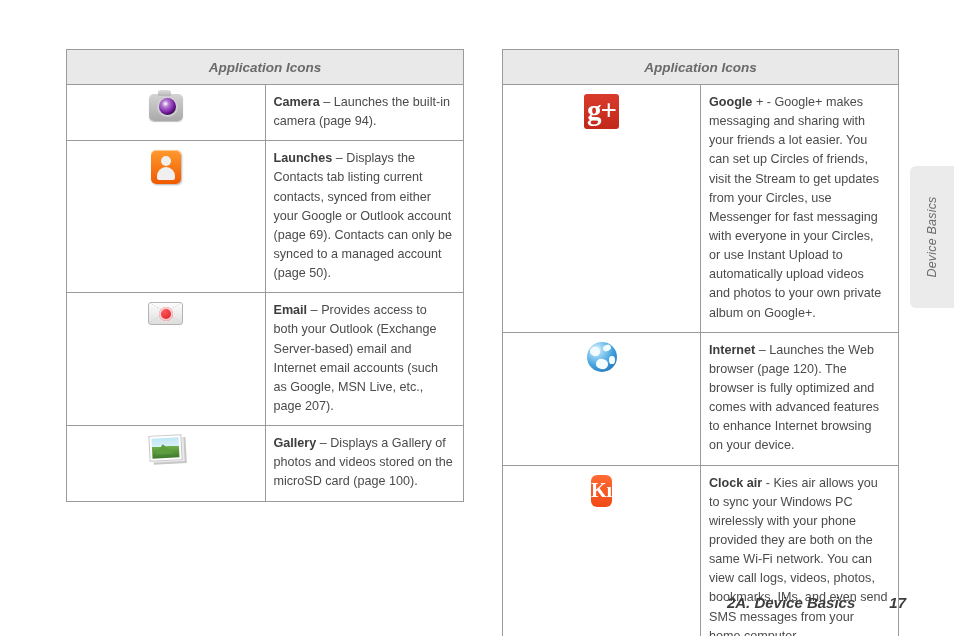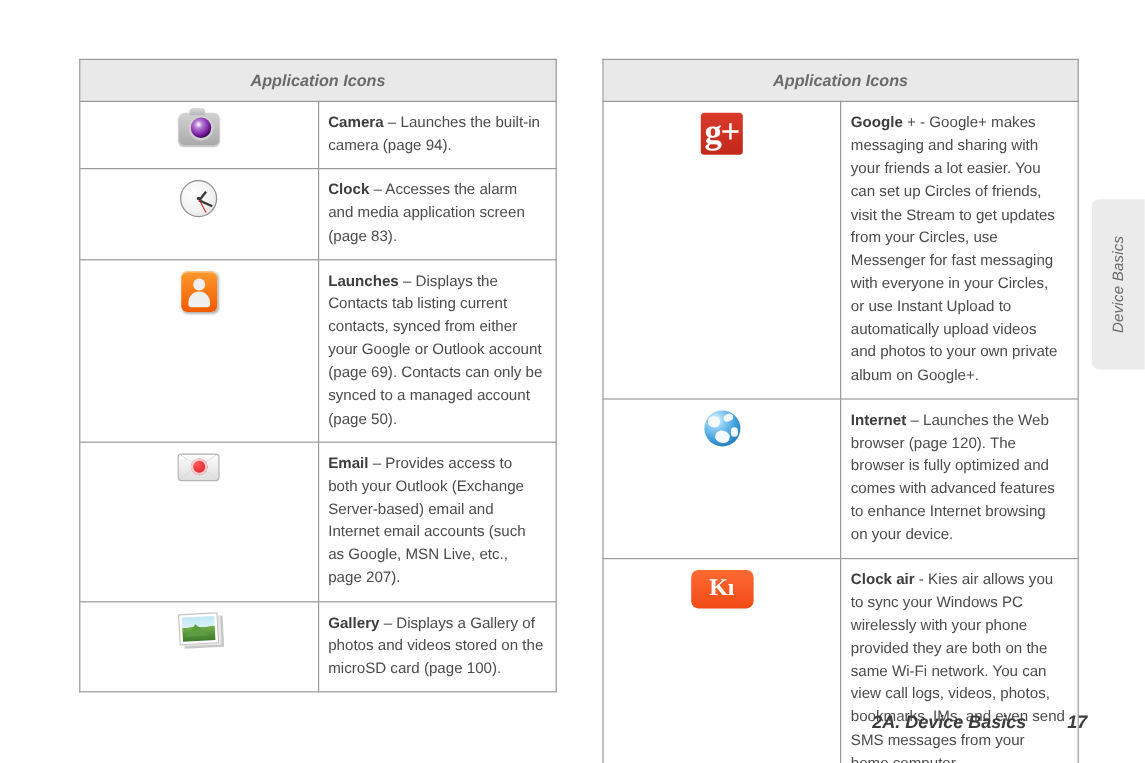--- a/index.html
+++ b/index.html
@@ -230,21 +230,21 @@
   .ico-globe span {
     position:absolute; background:#f4fbff; border-radius:45%;
   }
   .ico-globe .c1 { left:3px;  top:5px;  width:10px; height:9px; transform: rotate(18deg); }
   .ico-globe .c2 { left:16px; top:3px;  width:8px;  height:6px; transform: rotate(-22deg); }
   .ico-globe .c3 { left:9px;  top:17px; width:12px; height:10px; transform: rotate(12deg); }
   .ico-globe .c4 { left:22px; top:14px; width:6px;  height:8px; }
 
   
   .ico-kies {
-    width: 52px; height: 32px; border-radius: 6px;
+    width: 21px; height: 32px; border-radius: 6px;
     background: linear-gradient(#ff6a33, #f04a16);
     color:#fff;
     font-family:"Liberation Serif", serif;
     font-weight:bold;
     font-size:20px;
     line-height:31px;
     text-align:center;
   }
 </style>
 </head>
@@ -262,30 +262,20 @@
       <tr>
         <td class="icon-cell">
           <span class="ico ico-camera"></span>
         </td>
         <td class="desc-cell">
           <b>Camera</b><span> – </span><span>Launches the built-in camera (page 94).</span>
         </td>
       </tr>
       <tr>
         <td class="icon-cell">
-          <span class="ico ico-clock">
-            <i class="h"></i><i class="m"></i><i class="s"></i><span class="dot"></span>
-          </span>
-        </td>
-        <td class="desc-cell">
-          <b>Clock</b><span> – </span><span>Accesses the alarm and media application screen (page 83).</span>
-        </td>
-      </tr>
-      <tr>
-        <td class="icon-cell">
           <span class="ico ico-contacts"></span>
         </td>
         <td class="desc-cell">
           <b>Launches</b><span> – </span><span>Displays the Contacts tab listing current contacts, synced from either your Google or Outlook account (page 69). Contacts can only be synced to a managed account (page 50).</span>
         </td>
       </tr>
       <tr>
         <td class="icon-cell">
           <span class="ico ico-email">
             <span class="seal"></span>

